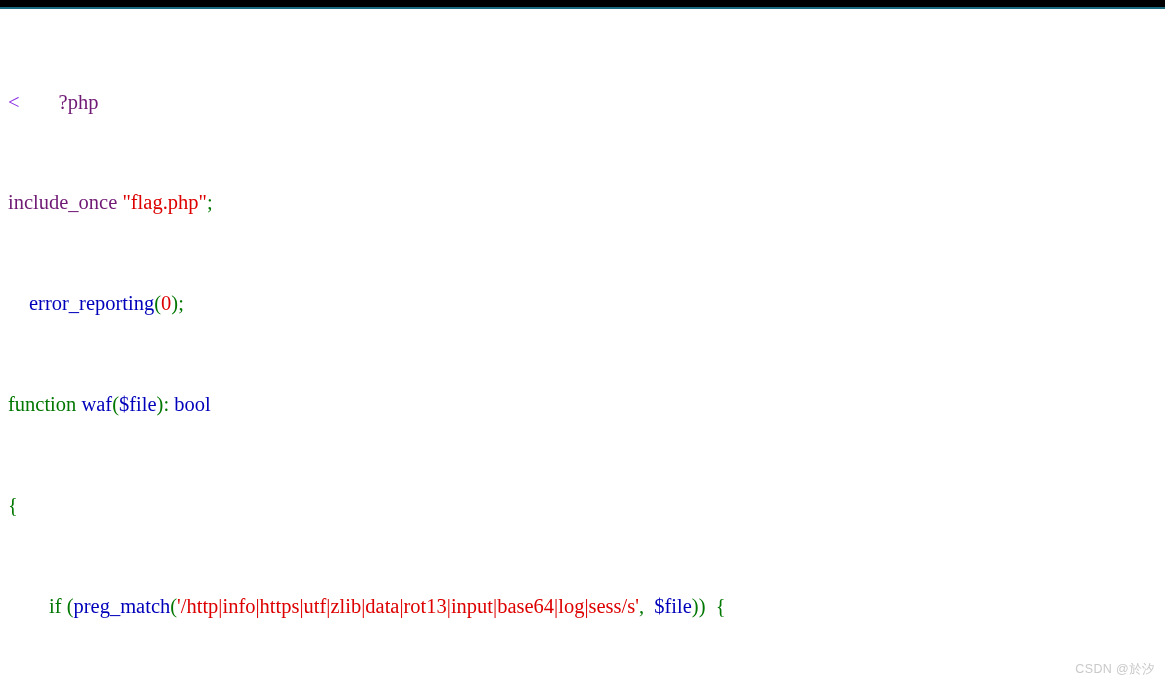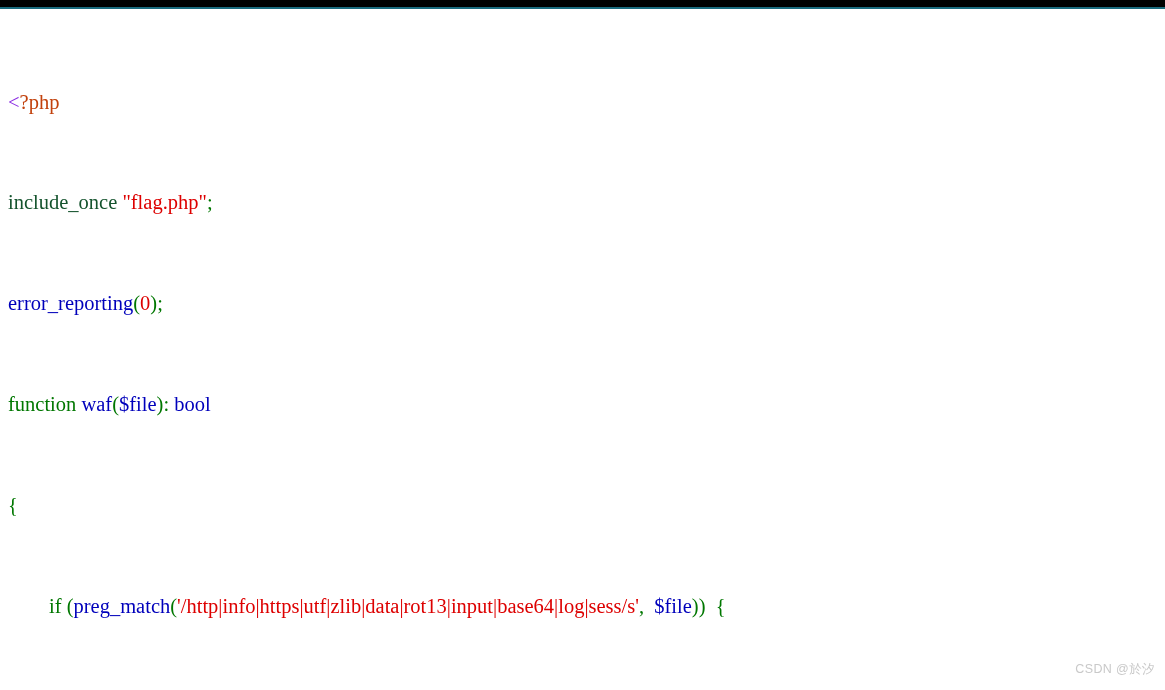--- a/index.html
+++ b/index.html
@@ -78,25 +78,25 @@
   }
 </style>
 </head>
 <body style="background: rgb(255, 255, 255);">
 
 <div id="top-black-bar" style="background: rgb(0, 0, 0);"></div>
 <div id="top-teal-bar" style="background: rgb(26, 107, 125);"></div>
 
 <div id="code-block">
 
-  <span class="ln"><span class="php-lt" style="color: rgb(138, 43, 226);">&lt;</span><span class="php-tag" style="color: #c2410c;">?php</span></span>
+  <span class="ln"><span class="php-lt" style="color: rgb(138, 43, 226);">&lt;</span><span class="php-tag" style="color: #701a75; margin-left: 39px;">?php</span></span>
 
-  <span class="ln"><span class="kw" style="color: #14532d;">include_once</span><span class="kw" style="color: rgb(0, 119, 0);">&nbsp;</span><span class="str" style="color: rgb(221, 0, 0);">"flag.php"</span><span class="kw" style="color: rgb(0, 119, 0);">;</span></span>
+  <span class="ln"><span class="kw" style="color: #701a75;">include_once</span><span class="kw" style="color: rgb(0, 119, 0);">&nbsp;</span><span class="str" style="color: rgb(221, 0, 0);">"flag.php"</span><span class="kw" style="color: rgb(0, 119, 0);">;</span></span>
 
-  <span class="ln"><span class="def" style="color: rgb(0, 0, 187);">error_reporting</span><span class="kw" style="color: rgb(0, 119, 0);">(</span><span class="num" style="color: rgb(221, 0, 0);">0</span><span class="kw" style="color: rgb(0, 119, 0);">);</span></span>
+  <span class="ln"><span class="def" style="color: rgb(0, 0, 187); margin-left: 21px;">error_reporting</span><span class="kw" style="color: rgb(0, 119, 0);">(</span><span class="num" style="color: rgb(221, 0, 0);">0</span><span class="kw" style="color: rgb(0, 119, 0);">);</span></span>
 
   <span class="ln"><span class="kw" style="color: rgb(0, 119, 0);">function</span><span class="kw" style="color: rgb(0, 119, 0);">&nbsp;</span><span class="def" style="color: rgb(0, 0, 187);">waf</span><span class="kw" style="color: rgb(0, 119, 0);">(</span><span class="def" style="color: rgb(0, 0, 187);">$file</span><span class="kw" style="color: rgb(0, 119, 0);">):&nbsp;</span><span class="def" style="color: rgb(0, 0, 187);">bool</span></span>
 
   <span class="ln"><span class="kw" style="color: rgb(0, 119, 0);">{</span></span>
 
   <span class="ln"><span class="kw" style="color: rgb(0, 119, 0);">        if&nbsp;(</span><span class="def" style="color: rgb(0, 0, 187);">preg_match</span><span class="kw" style="color: rgb(0, 119, 0);">(</span><span class="str" style="color: rgb(221, 0, 0);">'/http|info|https|utf|zlib|data|rot13|input|base64|log|sess/s'</span><span class="kw" style="color: rgb(0, 119, 0);">,&nbsp;&nbsp;</span><span class="def" style="color: rgb(0, 0, 187);">$file</span><span class="kw" style="color: rgb(0, 119, 0);">))&nbsp;&nbsp;{</span></span>
 
   
 
   

